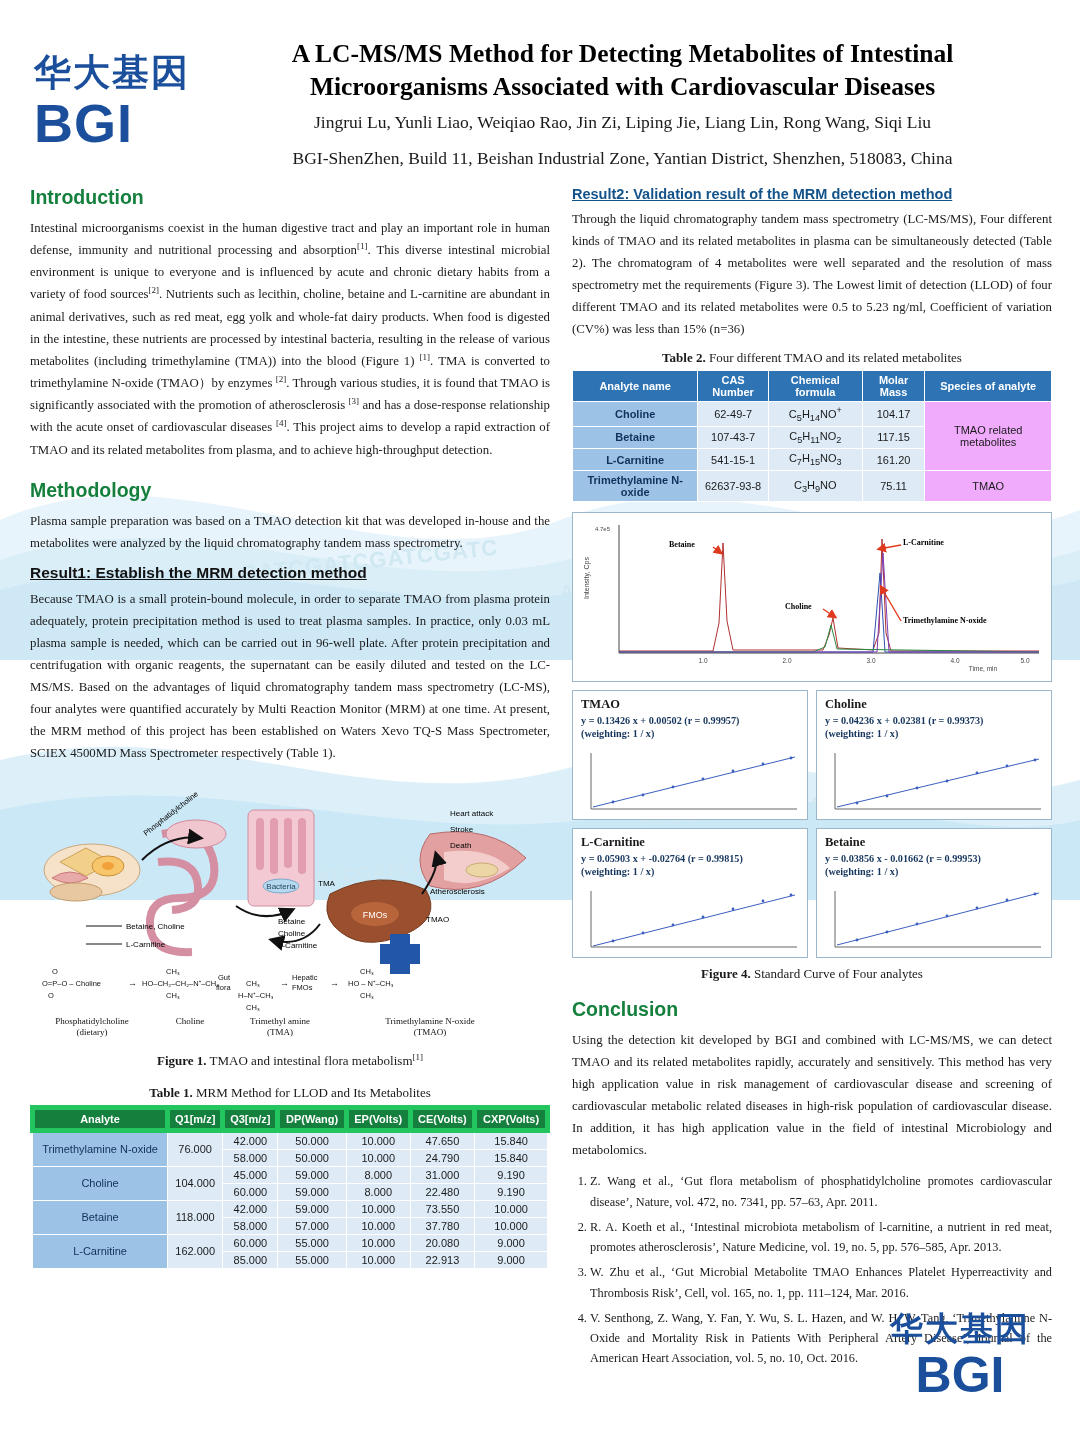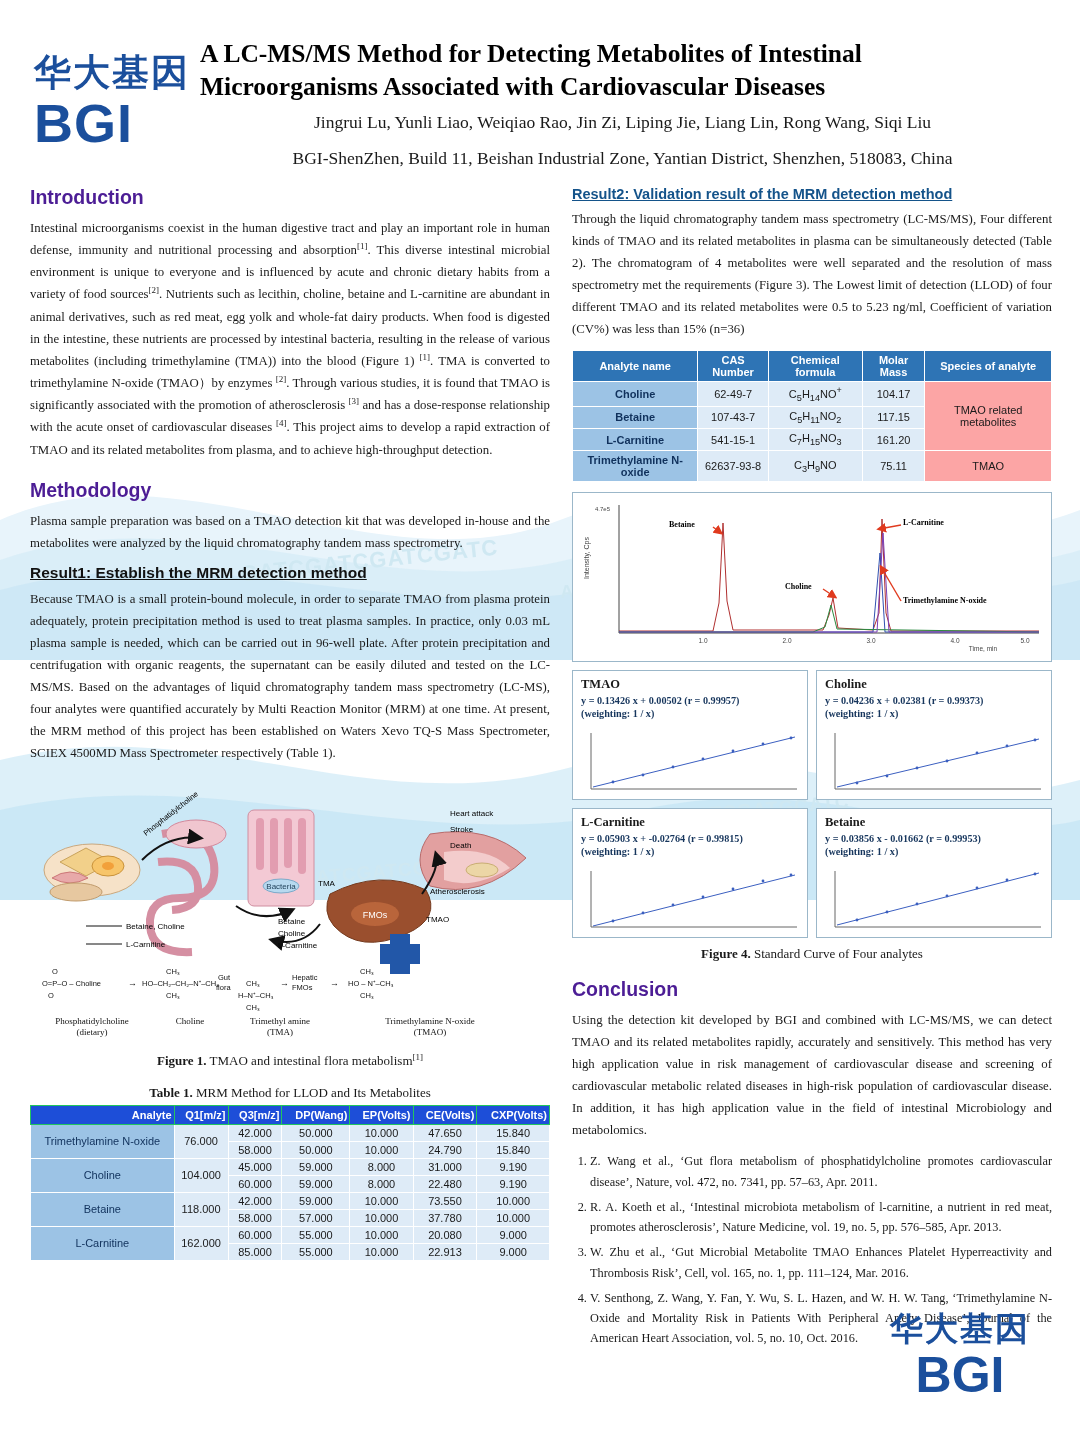--- a/index.html
+++ b/index.html
@@ -9,41 +9,41 @@
   }
   
   .wave-band{position:absolute;left:0;width:1080px;pointer-events:none;}
   .wave-band svg{display:block;}
   .dna-text{position:absolute;color:#cfe8f2;font-family:"Liberation Sans",sans-serif;
     font-weight:bold;letter-spacing:1px;pointer-events:none;}
   
   .logo{position:absolute;left:34px;top:48px;width:170px;height:110px;}
   .logo .cn{font-family:"Liberation Sans",sans-serif;font-weight:bold;font-size:37px;color:#1b4f9c;letter-spacing:2px;}
   .logo .en{font-family:"Liberation Sans",sans-serif;font-weight:bold;font-size:54px;color:#1b4f9c;letter-spacing:1px;line-height:.95;}
-  .title{position:absolute;left:200px;top:38px;width:845px;text-align:left;
+  .title{position:absolute;left:200px;top:38px;width:845px;text-align:center;
     font-weight:bold;font-size:25.5px;line-height:1.28;color:#000;}
   .authors{position:absolute;left:200px;top:112px;width:845px;text-align:center;font-size:17.5px;}
   .affil{position:absolute;left:200px;top:148px;width:845px;text-align:center;font-size:17.5px;}
   
   .col-left{position:absolute;left:30px;top:186px;width:520px;}
   .col-right{position:absolute;left:572px;top:186px;width:480px;}
-  h2.sec{font-family:"Liberation Sans",sans-serif;color:#4c1d95;font-size:19.5px;margin:0 0 8px 0;font-weight:bold;}
+  h2.sec{font-family:"Liberation Sans",sans-serif;color:#15803d;font-size:19.5px;margin:0 0 8px 0;font-weight:bold;}
   h3.sub{font-family:"Liberation Sans",sans-serif;color:#111;font-size:15.5px;margin:0 0 6px 0;font-weight:bold;text-decoration:underline;}
   p.body{font-size:12.8px;line-height:1.72;text-align:justify;margin:0 0 10px 0;}
   sup{font-size:9px;}
   
   table{border-collapse:collapse;font-family:"Liberation Sans",sans-serif;font-size:11px;width:100%;}
   .tbl2 th{background:#2e74b5;color:#fff;font-weight:bold;padding:3px 2px;text-align:center;border:1px solid #fff;}
   .tbl2 td{padding:3px 2px;text-align:center;border:1px solid #fff;}
   .tbl2 td.name{background:#9cc3e5;color:#10315c;font-weight:bold;}
   .tbl2 td.val{background:#deebf7;}
-  .tbl2 td.span{background:#fca5a5;}
+  .tbl2 td.span{background:#f0abfc;}
   .tblcap{text-align:center;font-family:"Liberation Serif",serif;font-size:13px;margin:6px 0 4px 0;}
   .tblcap b{font-weight:bold;}
-  .tbl1 th{background:#1d4ed8;color:#fff;font-weight:bold;padding:3px 2px;text-align:right;border:1px solid #22c55e;font-size:11px;}
+  .tbl1 th{background:#15803d;color:#fff;font-weight:bold;padding:3px 2px;text-align:center;border:5px solid #22c55e;font-size:11px;}
   .tbl1 td{padding:2px 2px;text-align:center;border:1px solid #fff;font-size:11px;}
   .tbl1 td.name{background:#9cc3e5;color:#10315c;}
   .tbl1 td.val{background:#deebf7;}
   
   .figcap{text-align:center;font-size:13px;margin-top:4px;}
   .figcap b{font-weight:bold;}
   .chrom-box{border:1px solid #9bb7c9;background:#fff;height:168px;position:relative;overflow:hidden;}
   .curve-grid{display:grid;grid-template-columns:1fr 1fr;gap:8px;margin-top:8px;}
   .curve-box{border:1px solid #9bb7c9;background:#fff;height:128px;position:relative;overflow:hidden;}
   .curve-title{position:absolute;left:8px;top:6px;font-family:"Liberation Serif",serif;font-weight:bold;font-size:12.5px;}
@@ -280,20 +280,23 @@
       </tr>
     </tbody>
   </table>
 </div>
 
 <div class="col-right">
 
   <h3 class="sub" style="font-size:14.5px;color:#14538a;">Result2: Validation result of the MRM detection method</h3>
   <p class="body">Through the liquid chromatography tandem mass spectrometry (LC-MS/MS), Four different kinds of TMAO and its related metabolites in plasma can be simultaneously detected (Table 2). The chromatogram of 4 metabolites were well separated and the resolution of mass spectrometry met the requirements (Figure 3). The Lowest limit of detection (LLOD) of four different TMAO and its related metabolites were 0.5 to 5.23 ng/ml, Coefficient of variation (CV%) was less than 15% (n=36)</p>
 
+  <div class="tblcap">
+    <b>Table 2.</b><span> Four different TMAO and its related metabolites</span>
+  </div>
   <table class="tbl2">
     <thead>
       <tr>
         <th>Analyte name</th>
         <th>CAS Number</th>
         <th>Chemical formula</th>
         <th>Molar Mass</th>
         <th>Species of analyte</th>
       </tr>
     </thead>

